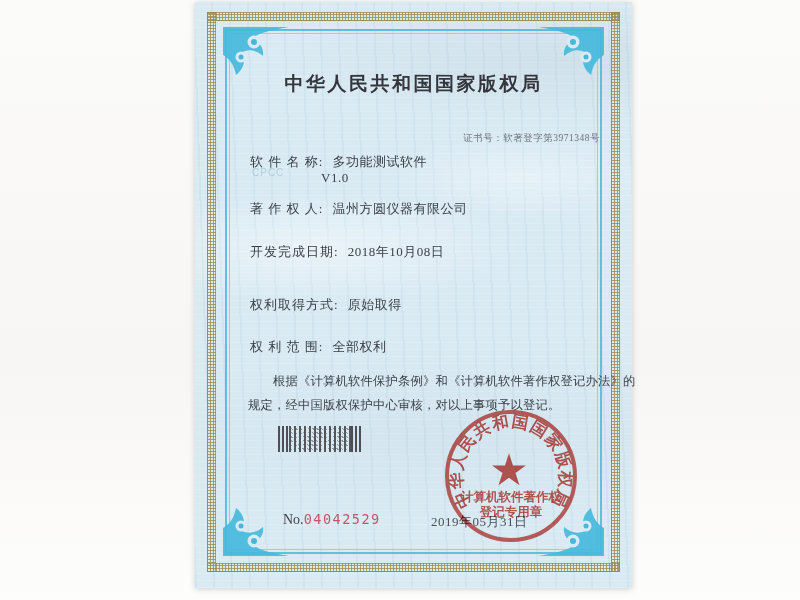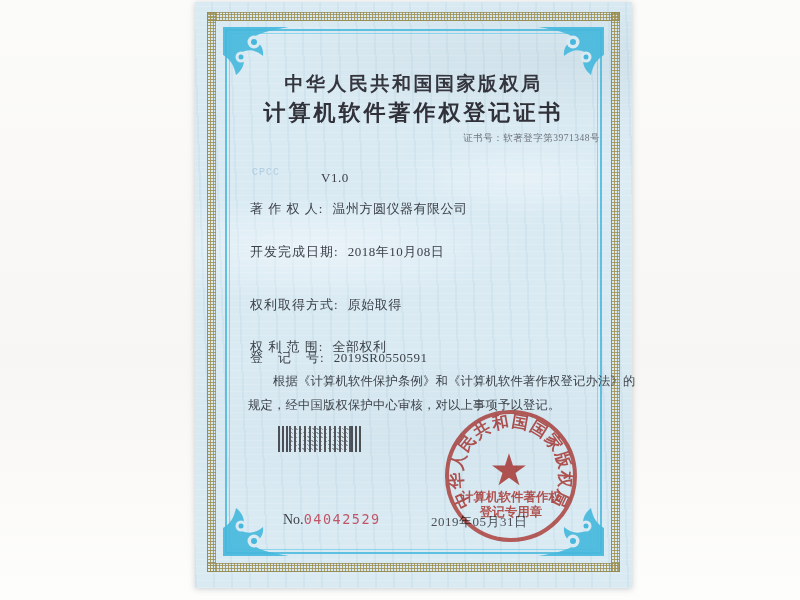--- a/index.html
+++ b/index.html
@@ -74,21 +74,21 @@
   .row { position:absolute; left:55px; font-size:13px; color:#3c4148; white-space:nowrap; }
   .row .lab { letter-spacing:1px; margin-right:9px; }
   .row .val { letter-spacing:.5px; }
   .row-version { padding-left:71px; }
 
   .stmt { position:absolute; left:53px; font-size:12.3px; color:#3c4148; white-space:nowrap; letter-spacing:.2px; }
   .stmt-indent { padding-left:25px; }
 
   .cpcc-ghost {
     position:absolute; left:57px; top:165px; font-size:10px; letter-spacing:1px;
-    color:rgba(125,170,200,.45); font-family:Liberation Mono, monospace;
+    color:rgba(125,170,200,.45); font-family:Liberation Sans, sans-serif;
   }
 
   
   .barcode { position:absolute; left:83px; top:424px; width:84px; height:26px; display:flex; opacity:.85; }
   .bc-side { width:11px; height:100%;
     background:repeating-linear-gradient(90deg,#35353a 0 2px, transparent 2px 4px); }
   .bc-mid { flex:1; height:100%;
     background-image:
       repeating-linear-gradient(90deg, rgba(53,53,58,.95) 0 2px, transparent 2px 5px),
       repeating-linear-gradient(0deg, #d9eaf3 0 2px, transparent 2px 4px),
@@ -143,44 +143,43 @@
     </svg>
     <svg class="fl fl-br" viewBox="0 0 68 68">
       <path d="M0,0 L66,0 C49,3 37,5 28,12 C37,15 41,21 40,29 C33,23 26,22 19,25 C23,33 21,42 13,48 C11,38 7,32 0,28 Z" fill="#47b8dc" opacity="0.92"></path>
       <circle cx="31" cy="15" r="6.5" fill="#d9eaf3"></circle>
         <circle cx="31" cy="15" r="3" fill="#47b8dc"></circle>
       <circle cx="18" cy="30" r="5.5" fill="#d9eaf3"></circle>
         <circle cx="18" cy="30" r="2.5" fill="#47b8dc"></circle>
     </svg>
 
     <div class="authority">中华人民共和国国家版权局</div>
-    <div class="cert-title">计算机软件著作权登记证书</div>
     <div class="certno">
       <span>证书号：</span><span>软著登字第3971348号</span>
     </div>
 
     <div class="cpcc-ghost">CPCC</div>
 
+    <div class="row" style="top:151px">
+      <span class="lab">软 件 名 称:</span><span class="val">多功能测试软件</span>
+    </div>
     <div class="row row-version" style="top:168px">
       <span class="val">V1.0</span>
     </div>
     <div class="row" style="top:198px">
       <span class="lab">著 作 权 人:</span><span class="val">温州方圆仪器有限公司</span>
     </div>
     <div class="row" style="top:241px">
       <span class="lab">开发完成日期:</span><span class="val">2018年10月08日</span>
     </div>
     <div class="row" style="top:294px">
       <span class="lab">权利取得方式:</span><span class="val">原始取得</span>
     </div>
     <div class="row" style="top:336px">
       <span class="lab">权 利 范 围:</span><span class="val">全部权利</span>
-    </div>
-    <div class="row" style="top:347px">
-      <span class="lab">登　记　号:</span><span class="val">2019SR0550591</span>
     </div>
 
     <div class="stmt" style="top:395px">规定，经中国版权保护中心审核，对以上事项予以登记。</div>
     <div class="stmt stmt-indent" style="top:371px">根据《计算机软件保护条例》和《计算机软件著作权登记办法》的</div>
 
     <div class="barcode">
       <span class="bc-side"></span>
       <span class="bc-mid"></span>
       <span class="bc-side"></span>
     </div>

